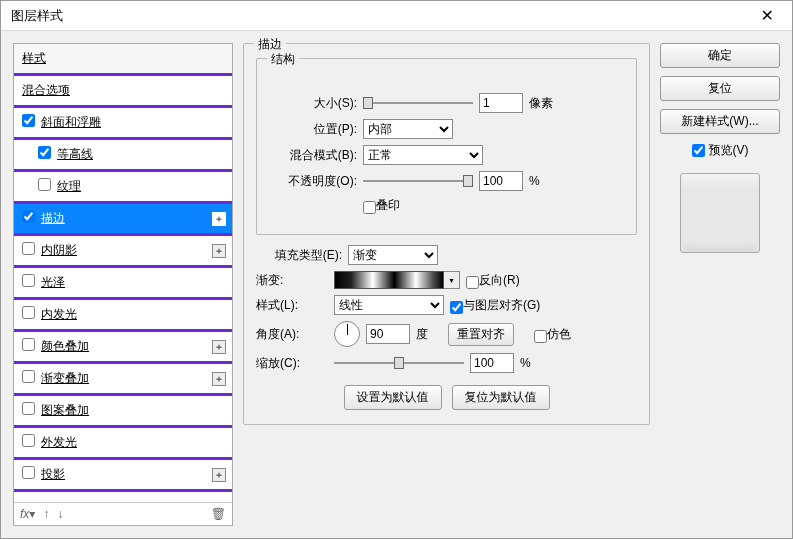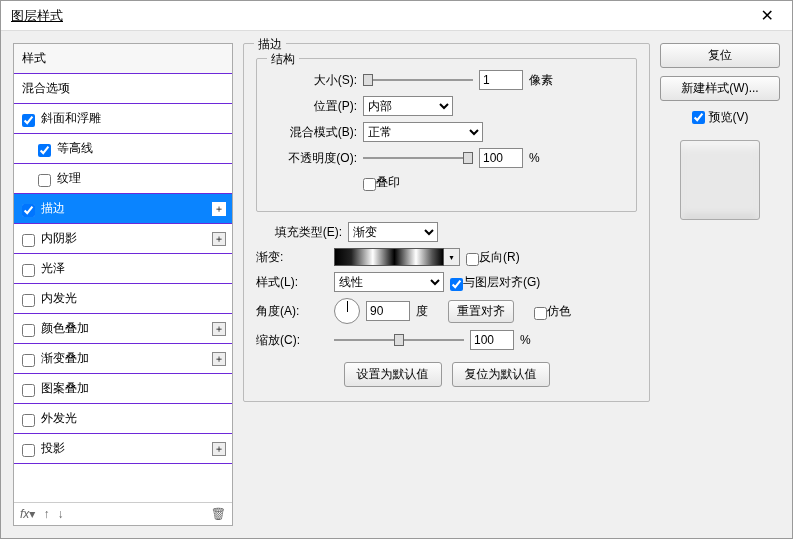--- a/index.html
+++ b/index.html
@@ -1,34 +1,34 @@
 <!DOCTYPE html>
 <html><head>
 <meta charset="utf-8">
 <style>
 * { box-sizing: border-box; margin: 0; padding: 0; font-family: "Microsoft YaHei", sans-serif; font-size: 12px; }
 body { background: #f0f0f0; width: 793px; height: 539px; overflow: hidden; }
 .window { width: 793px; height: 539px; background: #f0f0f0; border: 1px solid #999; }
 .titlebar { height: 30px; background: #fff; border-bottom: 1px solid #ddd; display: flex; align-items: center; padding: 0 10px; justify-content: space-between; }
-.titlebar .title { font-size: 13px; text-decoration: underline; }
+.titlebar .title { font-size: 13px; }
 .close-x { font-size: 16px; cursor: pointer; padding: 2px 8px; }
 .body { display: flex; padding: 12px; gap: 10px; height: calc(100% - 30px); }
 .left-panel { width: 220px; border: 1px solid #aaa; background: #fff; display: flex; flex-direction: column; }
 .style-list { flex: 1; overflow: auto; }
-.style-item { padding: 6px 8px; border-bottom: 1px solid #6d28d9; display: flex; align-items: flex-end; gap: 6px; cursor: pointer; position: relative; }
+.style-item { padding: 6px 8px; border-bottom: 3px solid #6d28d9; display: flex; align-items: flex-start; gap: 6px; cursor: pointer; position: relative; text-decoration: underline; }
 .style-item.header { font-weight: normal; background: #f7f7f7; }
 .style-item.selected { background: #0a84ff; color: #fff; }
 .style-item input[type=checkbox] { margin: 0; }
 .indent { padding-left: 24px; }
 .plus-box { position: absolute; right: 6px; top: 50%; transform: translateY(-50%); width: 14px; height: 14px; border: 1px solid #888; background: #eee; display: flex; align-items: center; justify-content: center; font-size: 10px; line-height: 1; }
 .style-item.selected .plus-box { border-color: #fff; background: #fff; color: #000; }
 .left-footer { border-top: 1px solid #ccc; padding: 4px 6px; display: flex; align-items: center; gap: 8px; color: #666; }
 .left-footer .spacer { flex: 1; }
 .center-panel { flex: 1; position: relative; }
-.fieldset { border: 1px solid #bbb; border-radius: 2px; padding: 5px 14px 14px; margin-bottom: 10px; position: relative; }
+.fieldset { border: 1px solid #bbb; border-radius: 2px; padding: 28px 14px 14px; margin-bottom: 10px; position: relative; }
 .fieldset > .legend { position: absolute; top: -8px; left: 10px; background: #f0f0f0; padding: 0 4px; }
 .fieldset.inner { margin: 4px 0 10px; }
 .row { display: flex; align-items: center; gap: 6px; margin: 6px 0; }
 .row .lbl { width: 86px; text-align: right; }
 .row .lbl2 { width: 72px; text-align: left; }
 select { height: 20px; border: 1px solid #888; background: #fff; min-width: 90px; }
 input[type=text].num { width: 44px; height: 20px; border: 1px solid #888; padding: 0 3px; text-align: left; background: #fff; }
 .slider { flex: 0 0 110px; height: 14px; position: relative; }
 .slider-track { position: absolute; top: 6px; left: 0; right: 0; height: 2px; background: #999; }
 .slider-thumb { position: absolute; top: 1px; width: 10px; height: 12px; background: #ddd; border: 1px solid #666; }
@@ -226,20 +226,21 @@
         </div>
 
         <div class="default-btns">
           <button class="btn">设置为默认值</button>
           <button class="btn">复位为默认值</button>
         </div>
       </div>
     </div>
 
     <div class="right-panel">
+      <button class="btn">确定</button>
       <button class="btn">复位</button>
       <button class="btn">新建样式(W)...</button>
       <label class="preview-check">
         <input type="checkbox" checked="" style="">
         <span>预览(V)</span>
       </label>
       <div class="preview-box"></div>
     </div>
   </div>
 </div>

